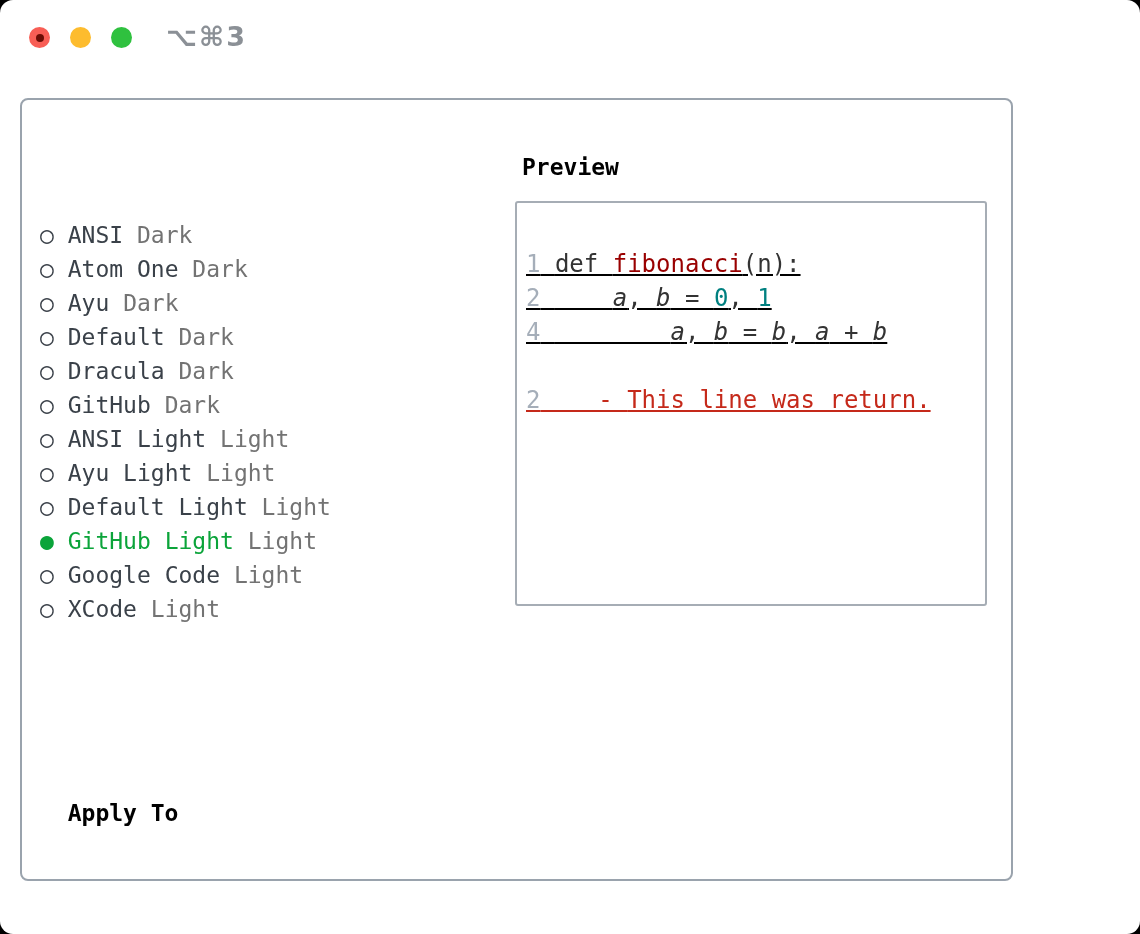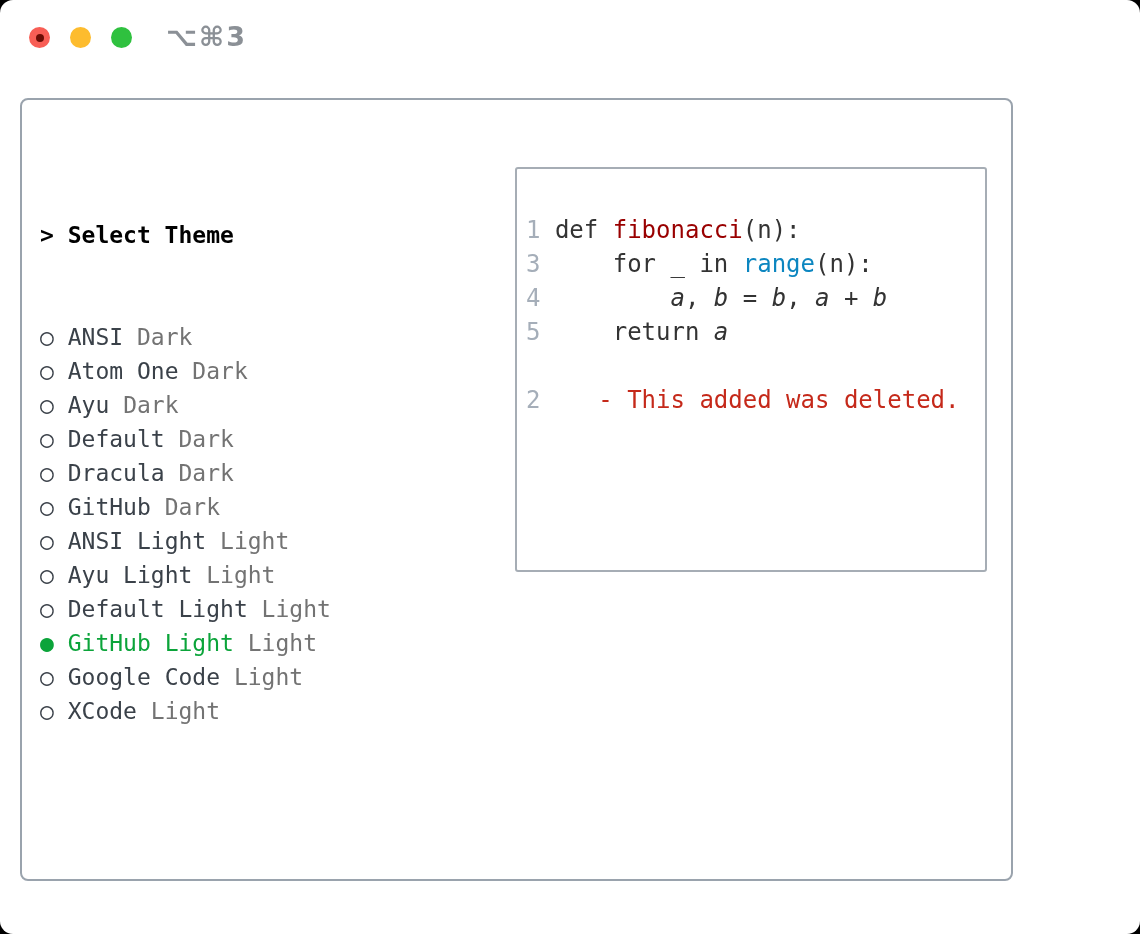--- a/index.html
+++ b/index.html
@@ -30,21 +30,21 @@
   .bullet { color:#3f454d; }
   .sel, .sel-label { color:#0ba43a; }
   .spacer { height:34px; }
   
   .col-right { position:absolute; left:493px; top:50px; width:472px;
     font-size:23px; line-height:34px; }
   .preview-hdr { font-weight:bold; color:#000; margin-left:7px; white-space:pre; }
   .preview-box { margin-top:17px; width:472px; height:405px;
     border:2px solid #a6adb5; border-radius:3px; background:#fff;
     padding:44px 8px 0 9px; font-size:24px; line-height:34px; overflow:hidden; }
-  .pline { white-space:pre; }
+  .pline { white-space:pre;text-decoration:underline; }
   .ln { color:#a5aeb9; }
   .tok-code { color:#333333; }
   .tok-title { color:#990000; }
   .tok-number { color:#008080; }
   .tok-builtin { color:#0c86c0; }
   .tok-var { color:#333333; font-style:italic; }
   .diff-context { color:#8d949b; }
   .diff-deletion { color:#c5291a; }
   .diff-addition { color:#15c41f; }
 </style>
@@ -58,37 +58,37 @@
       <button class="light light-close"></button>
       <button class="light light-min"></button>
       <button class="light light-max"></button>
     </div>
     <div class="shortcut">⌥⌘3</div>
   </div>
 
   <div class="panel">
 
     <div class="col-left">
-      <div class="row hdr" id="select-theme-header">&gt; Select Theme</div>
       <div id="theme-list"><div class="row"><span class="bullet">○</span><span class=""> </span><span class="">ANSI</span><span class=""> </span><span class="tag">Dark</span></div><div class="row"><span class="bullet">○</span><span class=""> </span><span class="">Atom One</span><span class=""> </span><span class="tag">Dark</span></div><div class="row"><span class="bullet">○</span><span class=""> </span><span class="">Ayu</span><span class=""> </span><span class="tag">Dark</span></div><div class="row"><span class="bullet">○</span><span class=""> </span><span class="">Default</span><span class=""> </span><span class="tag">Dark</span></div><div class="row"><span class="bullet">○</span><span class=""> </span><span class="">Dracula</span><span class=""> </span><span class="tag">Dark</span></div><div class="row"><span class="bullet">○</span><span class=""> </span><span class="">GitHub</span><span class=""> </span><span class="tag">Dark</span></div><div class="row"><span class="bullet">○</span><span class=""> </span><span class="">ANSI Light</span><span class=""> </span><span class="tag">Light</span></div><div class="row"><span class="bullet">○</span><span class=""> </span><span class="">Ayu Light</span><span class=""> </span><span class="tag">Light</span></div><div class="row"><span class="bullet">○</span><span class=""> </span><span class="">Default Light</span><span class=""> </span><span class="tag">Light</span></div><div class="row"><span class="bullet sel">●</span><span class=""> </span><span class="sel-label">GitHub Light</span><span class=""> </span><span class="tag">Light</span></div><div class="row"><span class="bullet">○</span><span class=""> </span><span class="">Google Code</span><span class=""> </span><span class="tag">Light</span></div><div class="row"><span class="bullet">○</span><span class=""> </span><span class="">XCode</span><span class=""> </span><span class="tag">Light</span></div></div>
       <div class="spacer"></div>
+      <div class="row hdr" id="apply-to-header">  Apply To</div>
       
       
       
     </div>
 
     <div class="col-right">
+      <div class="preview-hdr">Preview</div>
       <div class="preview-box">
         <div id="code-lines">
             <div class="pline"><span class="ln">1</span><span class=""> </span><span class="tok-code">def </span><span class="tok-title">fibonacci</span><span class="tok-code">(n):</span></div>
-            <div class="pline"><span class="ln">3</span><span class=""> </span><span class="tok-code">    for _ in </span><span class="tok-builtin">range</span><span class="tok-code">(n):</span></div>
+            <div class="pline"><span class="ln">2</span><span class=""> </span><span class="tok-code">    </span><span class="tok-var">a</span><span class="tok-code">, </span><span class="tok-var">b</span><span class="tok-code"> = </span><span class="tok-number">0</span><span class="tok-code">, </span><span class="tok-number">1</span></div>
             <div class="pline"><span class="ln">4</span><span class=""> </span><span class="tok-code">        </span><span class="tok-var">a</span><span class="tok-code">, </span><span class="tok-var">b</span><span class="tok-code"> = </span><span class="tok-var">b</span><span class="tok-code">, </span><span class="tok-var">a</span><span class="tok-code"> + </span><span class="tok-var">b</span></div>
-            <div class="pline"><span class="ln">5</span><span class=""> </span><span class="tok-code">    return </span><span class="tok-var">a</span></div>
           </div>
         <div class="spacer"></div>
         <div id="diff-lines">
-            <div class="pline diff-deletion"><span class="ln">2</span><span class="">    - </span><span class="">This added was deleted.</span></div>
+            <div class="pline diff-deletion"><span class="ln">2</span><span class="">    - </span><span class="">This line was return.</span></div>
           </div>
       </div>
     </div>
 
   </div>
 </div>
 
 </body></html>

